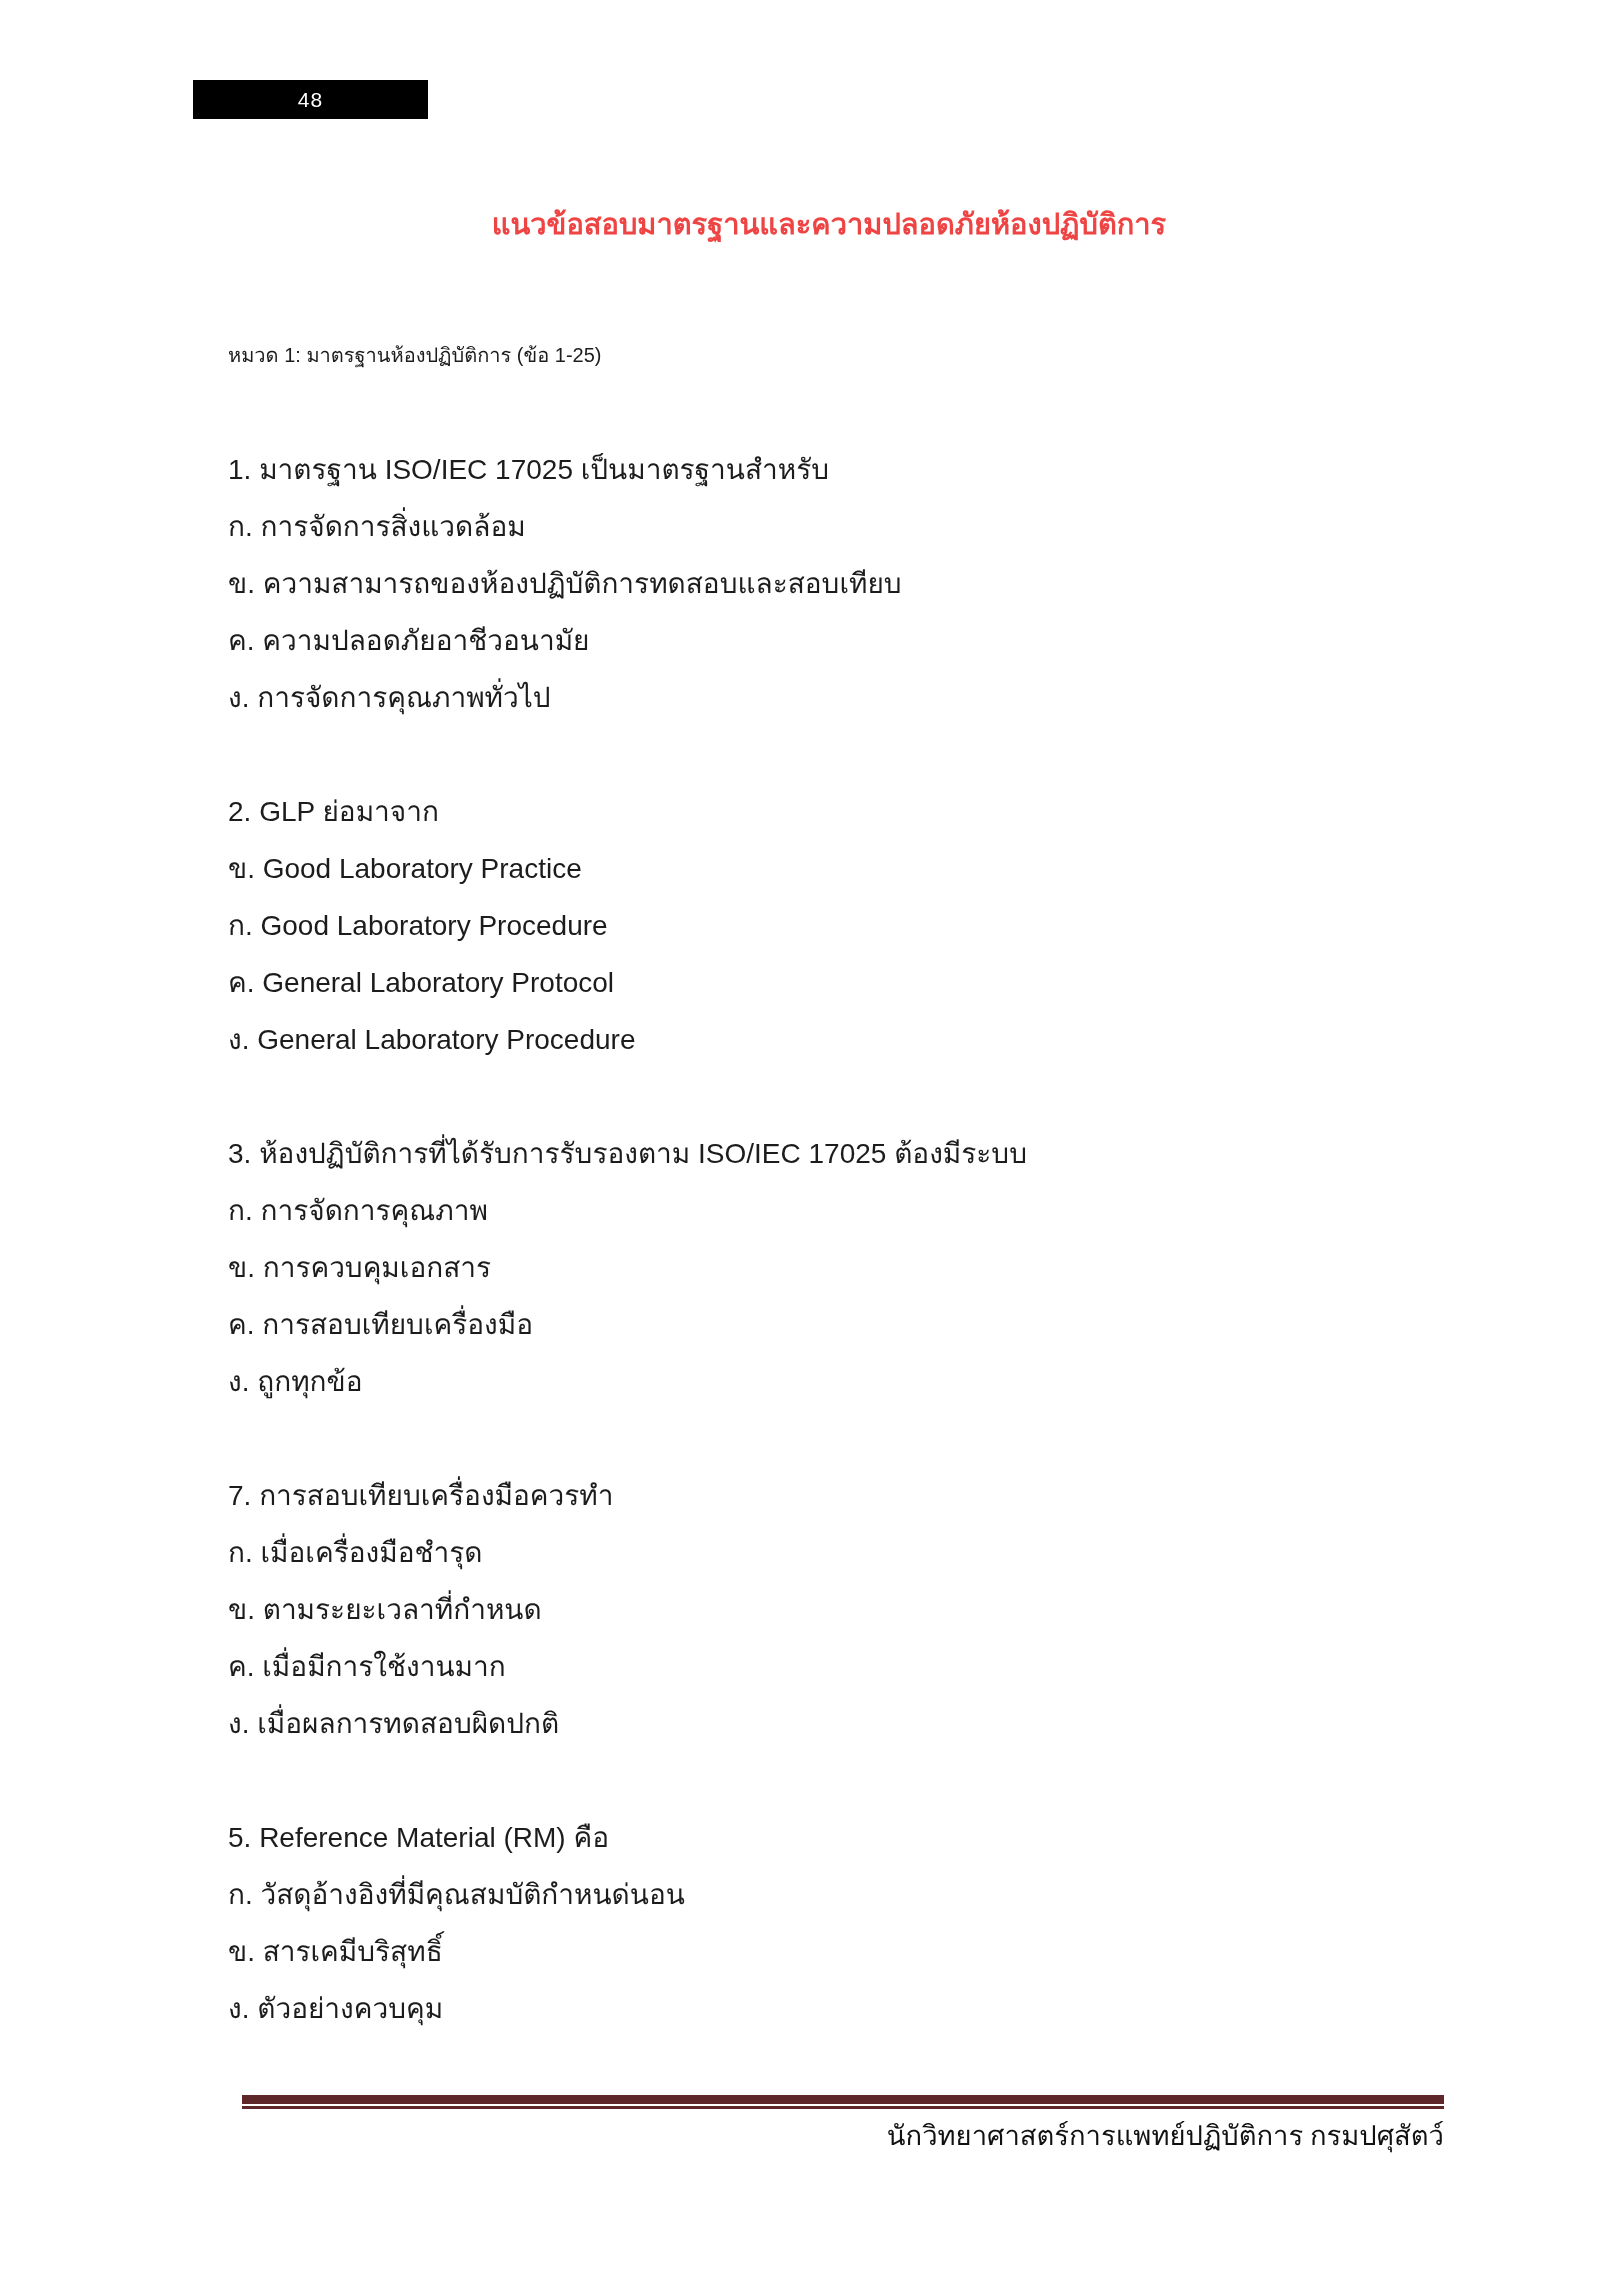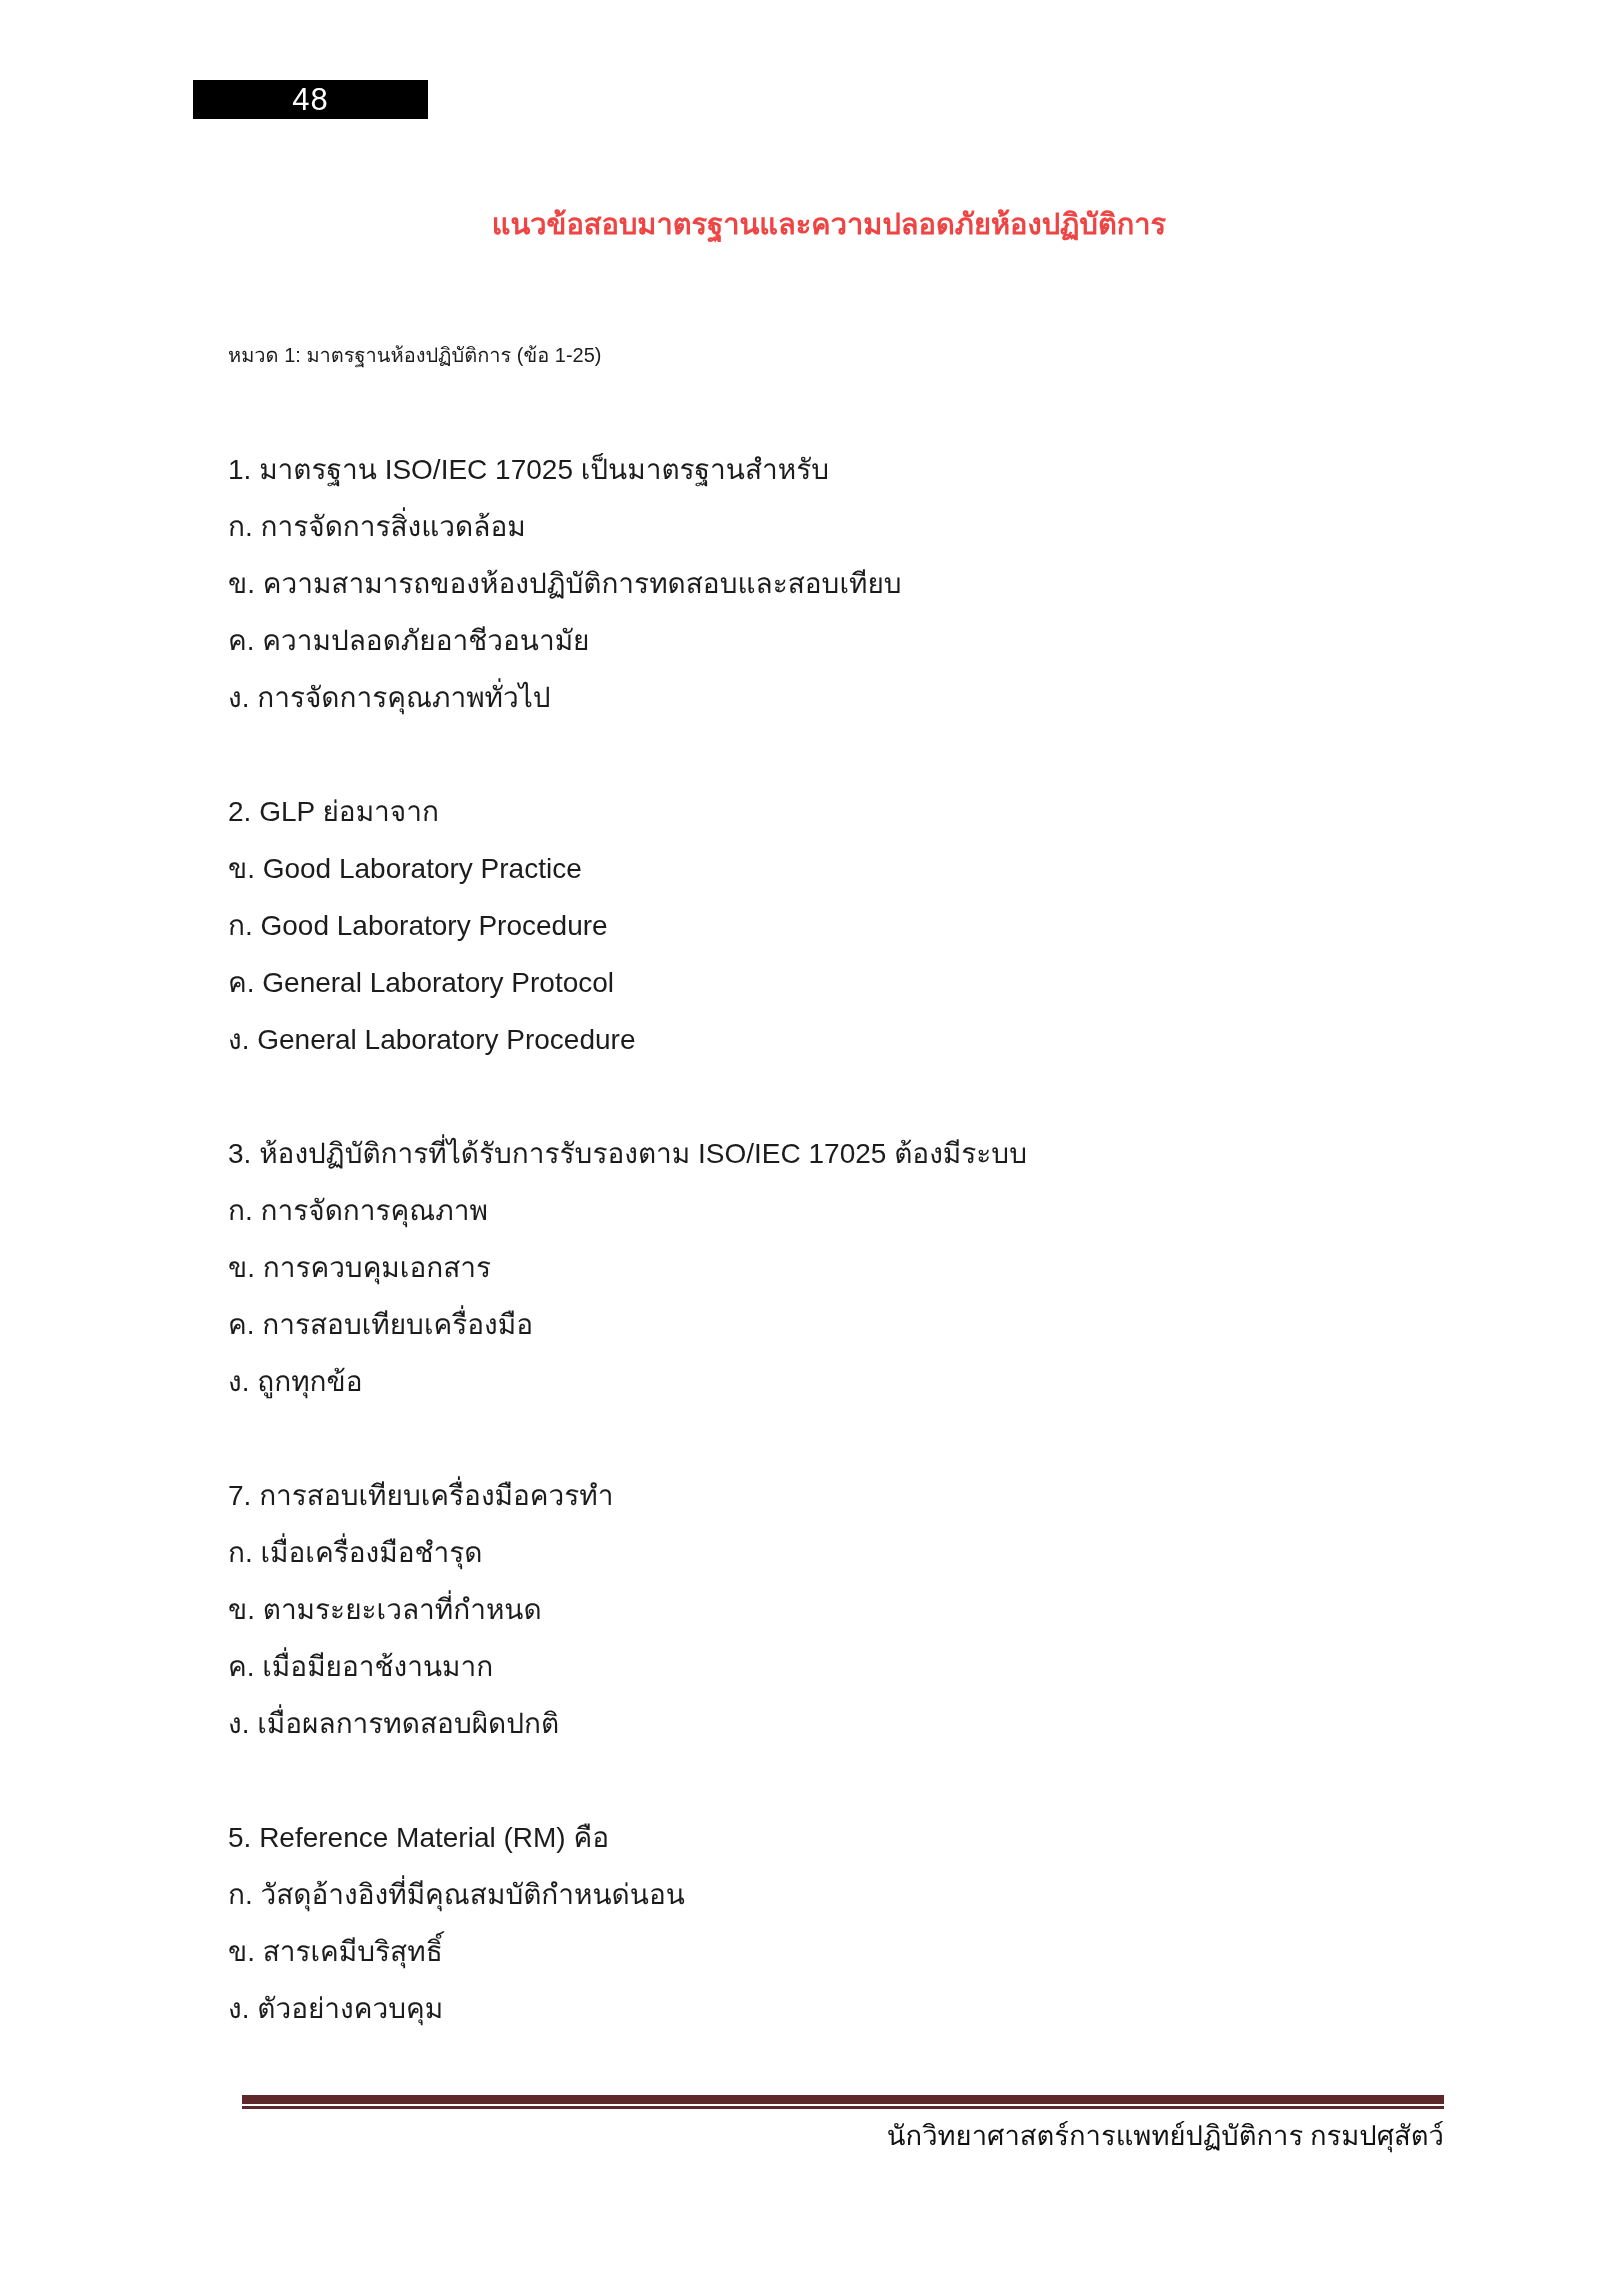--- a/index.html
+++ b/index.html
@@ -20,21 +20,21 @@
     top: 80px;
     width: 235px;
     height: 39px;
     background: #000000;
     display: flex;
     align-items: center;
     justify-content: center;
   }
   .page-number-bar span {
     color: #ffffff;
-    font-size: 31px;
+    font-size: 21px;
     letter-spacing: 1px;
   }
 
   .content {
     position: absolute;
     left: 228px;
     top: 196px;
     width: 1202px;
   }
 
@@ -113,21 +113,21 @@
       <div>ก. การจัดการคุณภาพ</div>
       <div>ข. การควบคุมเอกสาร</div>
       <div>ค. การสอบเทียบเครื่องมือ</div>
       <div>ง. ถูกทุกข้อ</div>
     </div>
 
     <div class="question">
       <div>7. การสอบเทียบเครื่องมือควรทำ</div>
       <div>ก. เมื่อเครื่องมือชำรุด</div>
       <div>ข. ตามระยะเวลาที่กำหนด</div>
-      <div>ค. เมื่อมียอาช้งานมาก</div>
+      <div>ค. เมื่อมีการใช้งานมาก</div>
       <div>ง. เมื่อผลการทดสอบผิดปกติ</div>
     </div>
 
     <div class="question">
       <div>5. Reference Material (RM) คือ</div>
       <div>ก. วัสดุอ้างอิงที่มีคุณสมบัติกำหนด่นอน</div>
       <div>ข. สารเคมีบริสุทธิ์</div>
       <div>ง. ตัวอย่างควบคุม</div>
     </div>
 

